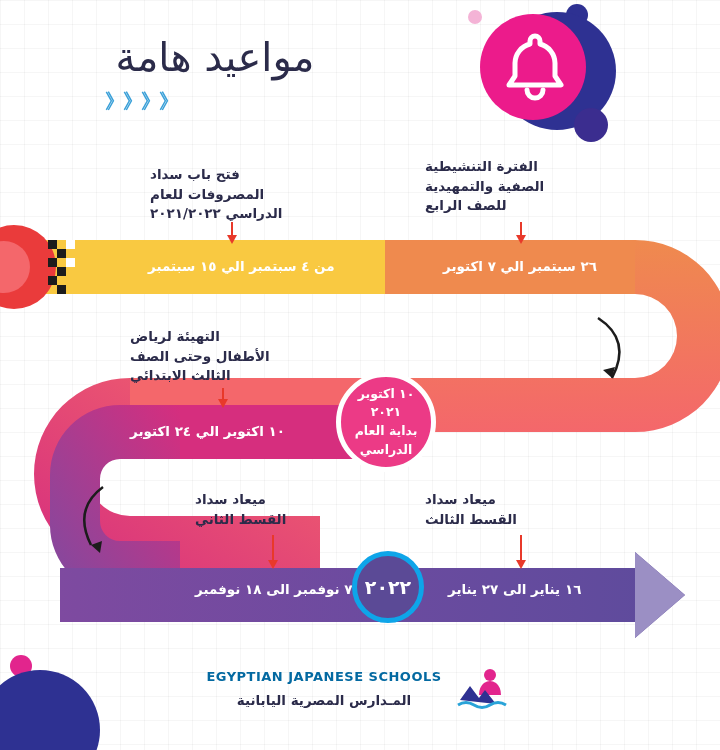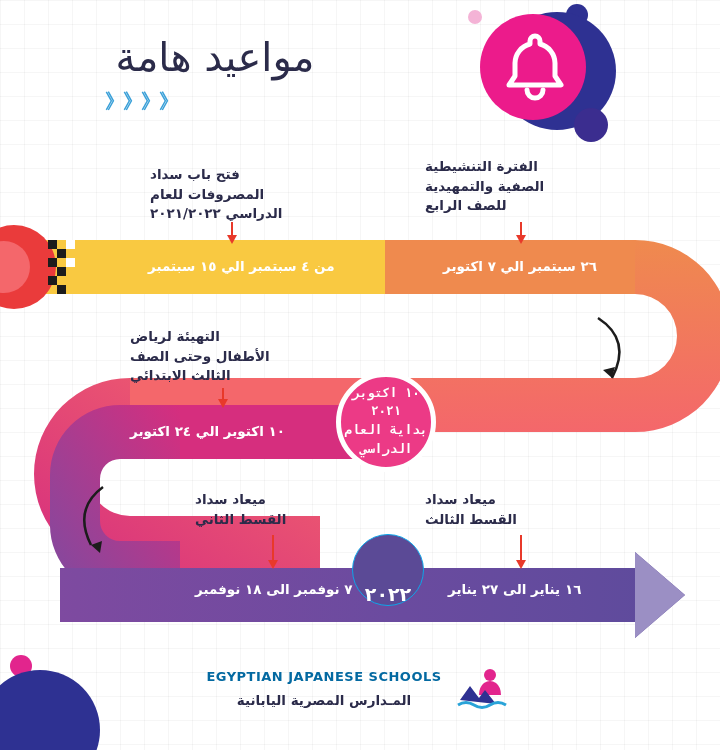--- a/index.html
+++ b/index.html
@@ -52,26 +52,26 @@
   }
   
   .bubble{
     position:absolute;border-radius:50%;
     display:flex;align-items:center;justify-content:center;
     text-align:center;color:#fff;direction:rtl;font-weight:bold;
   }
   #bubble-start{
     left:336px;top:372px;width:100px;height:100px;
     background:#ec3a86;font-size:12.5px;line-height:1.5;
-    border:5px solid #ffffff;box-sizing:border-box;font-family:Liberation Mono, monospace;
+    border:5px solid #ffffff;box-sizing:border-box;
   }
   #bubble-2022{
-    left:352px;top:534px;width:72px;height:72px;
+    left:352px;top:551px;width:72px;height:72px;
     background:#5b4a96;font-size:19px;
-    border:1px solid #0ea5e9;box-sizing:border-box;align-items:flex-end;
+    border:5px solid #0ea5e9;box-sizing:border-box;
   }
   
   #footer{
     position:absolute;left:0;right:0;bottom:40px;
     display:flex;align-items:center;justify-content:center;gap:14px;
   }
   #footer .txt{text-align:center;direction:rtl;}
   #footer .en{font-size:13px;font-weight:bold;color:#0369a1;letter-spacing:.5px;}
   #footer .ar{font-size:13.5px;font-weight:bold;color:#2b2b4a;letter-spacing:1px;margin-top:8px;}
   

